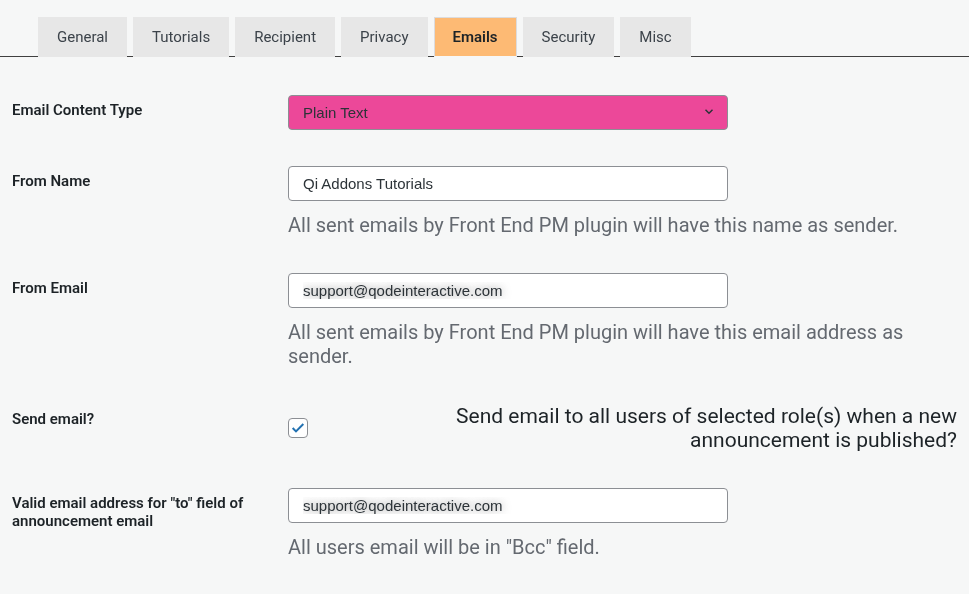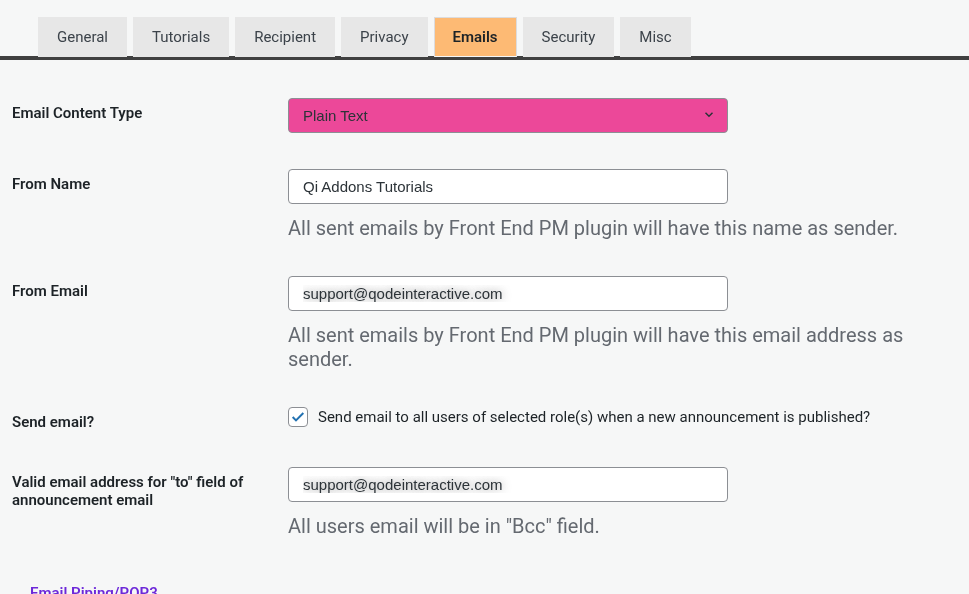--- a/index.html
+++ b/index.html
@@ -11,21 +11,21 @@
       font-family: -apple-system, BlinkMacSystemFont, "Segoe UI", Roboto, sans-serif;
       background: #f6f7f7;
       font-size: 14px;
       color: #1d2327;
       width: 969px;
     }
     .tabs {
       display: flex;
       gap: 6px;
       padding: 16px 0 0 38px;
-      border-bottom: 4px solid #404040;
+      border-bottom: 1px solid #404040;
     }
     .tab {
       padding: 10px 18px;
       background: #e7e7e7;
       border: 1px solid #e7e7e7;
       font-size: 15px;
       color: #3c434a;
       cursor: pointer;
       position: relative;
       top: 1px;
@@ -111,21 +111,21 @@
       cursor: pointer;
       flex-shrink: 0;
     }
     .checkbox.checked svg {
       display: block;
     }
     .checkbox svg {
       display: none;
     }
     .checkbox-label {
-      font-size: 15px;
+      font-size: 21px;
       color: #1d2327;
       text-align: right;
     }
     .blurred {
       color: transparent;
       text-shadow: 0 0 8px rgba(60,60,60,0.6);
       user-select: none;
     }
     .section-heading {
       font-weight: 600;

